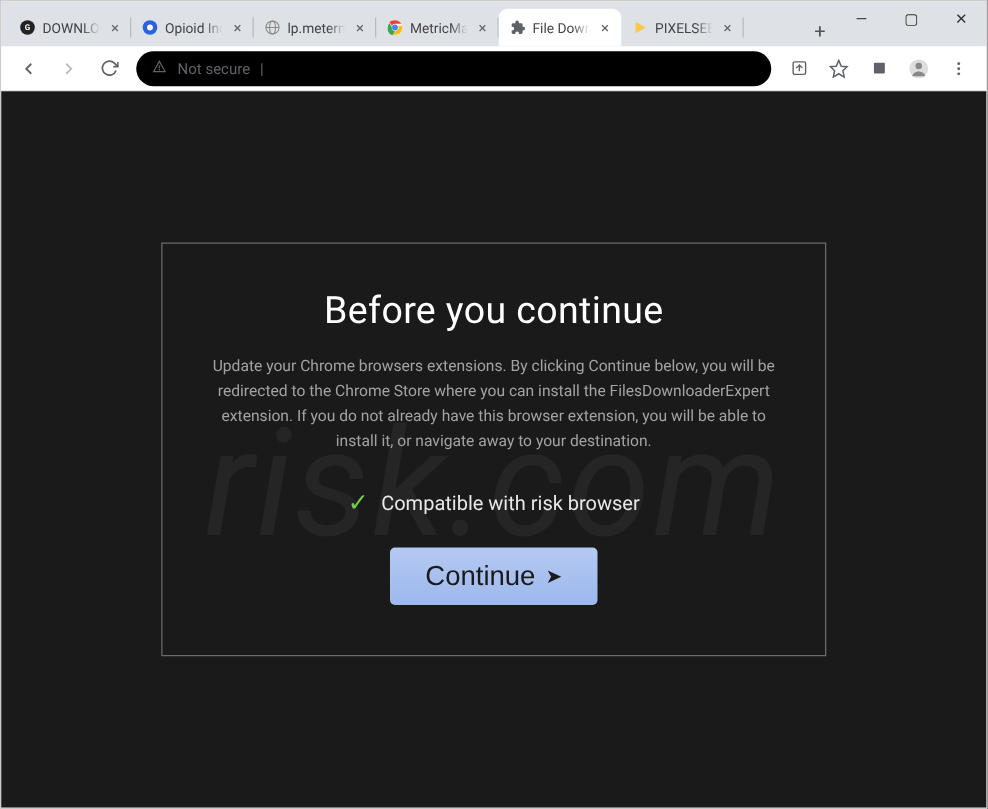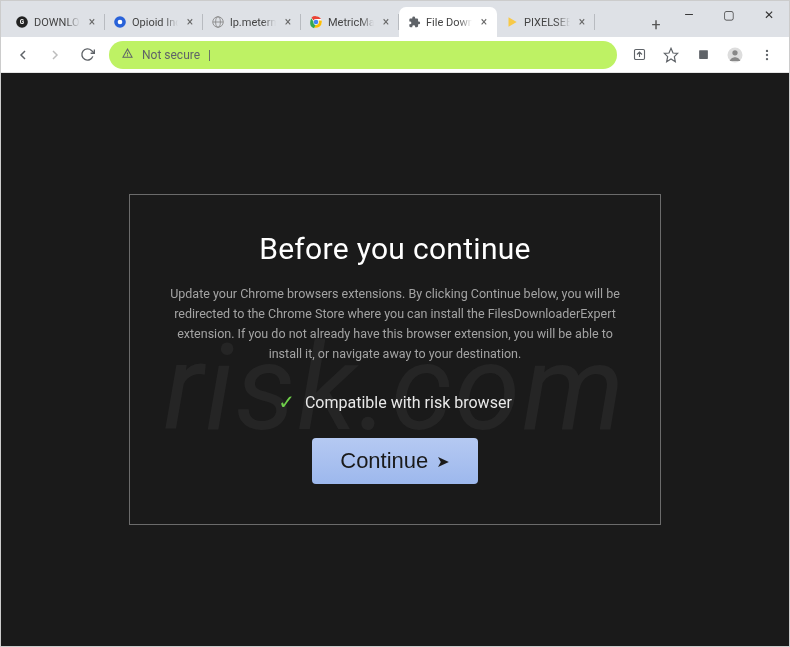--- a/index.html
+++ b/index.html
@@ -103,21 +103,21 @@
     .nav-btn {
       width: 28px; height: 28px;
       display: inline-flex; align-items: center; justify-content: center;
       color: #5f6368; font-size: 15px;
       cursor: pointer; border-radius: 50%;
     }
     .nav-btn.disabled { color: #bdbdbd; cursor: default; }
     .omnibox {
       flex: 1;
       height: 28px;
-      background: #bef264;
+      background: #000000;
       border-radius: 14px;
       display: flex; align-items: center;
       padding: 0 12px;
       font-size: 12px; color: #5f6368;
       gap: 8px;
       margin: 0 4px;
     }
     .omnibox .sec-icon { font-size: 12px; }
     .addr-icon {
       width: 28px; height: 28px;

